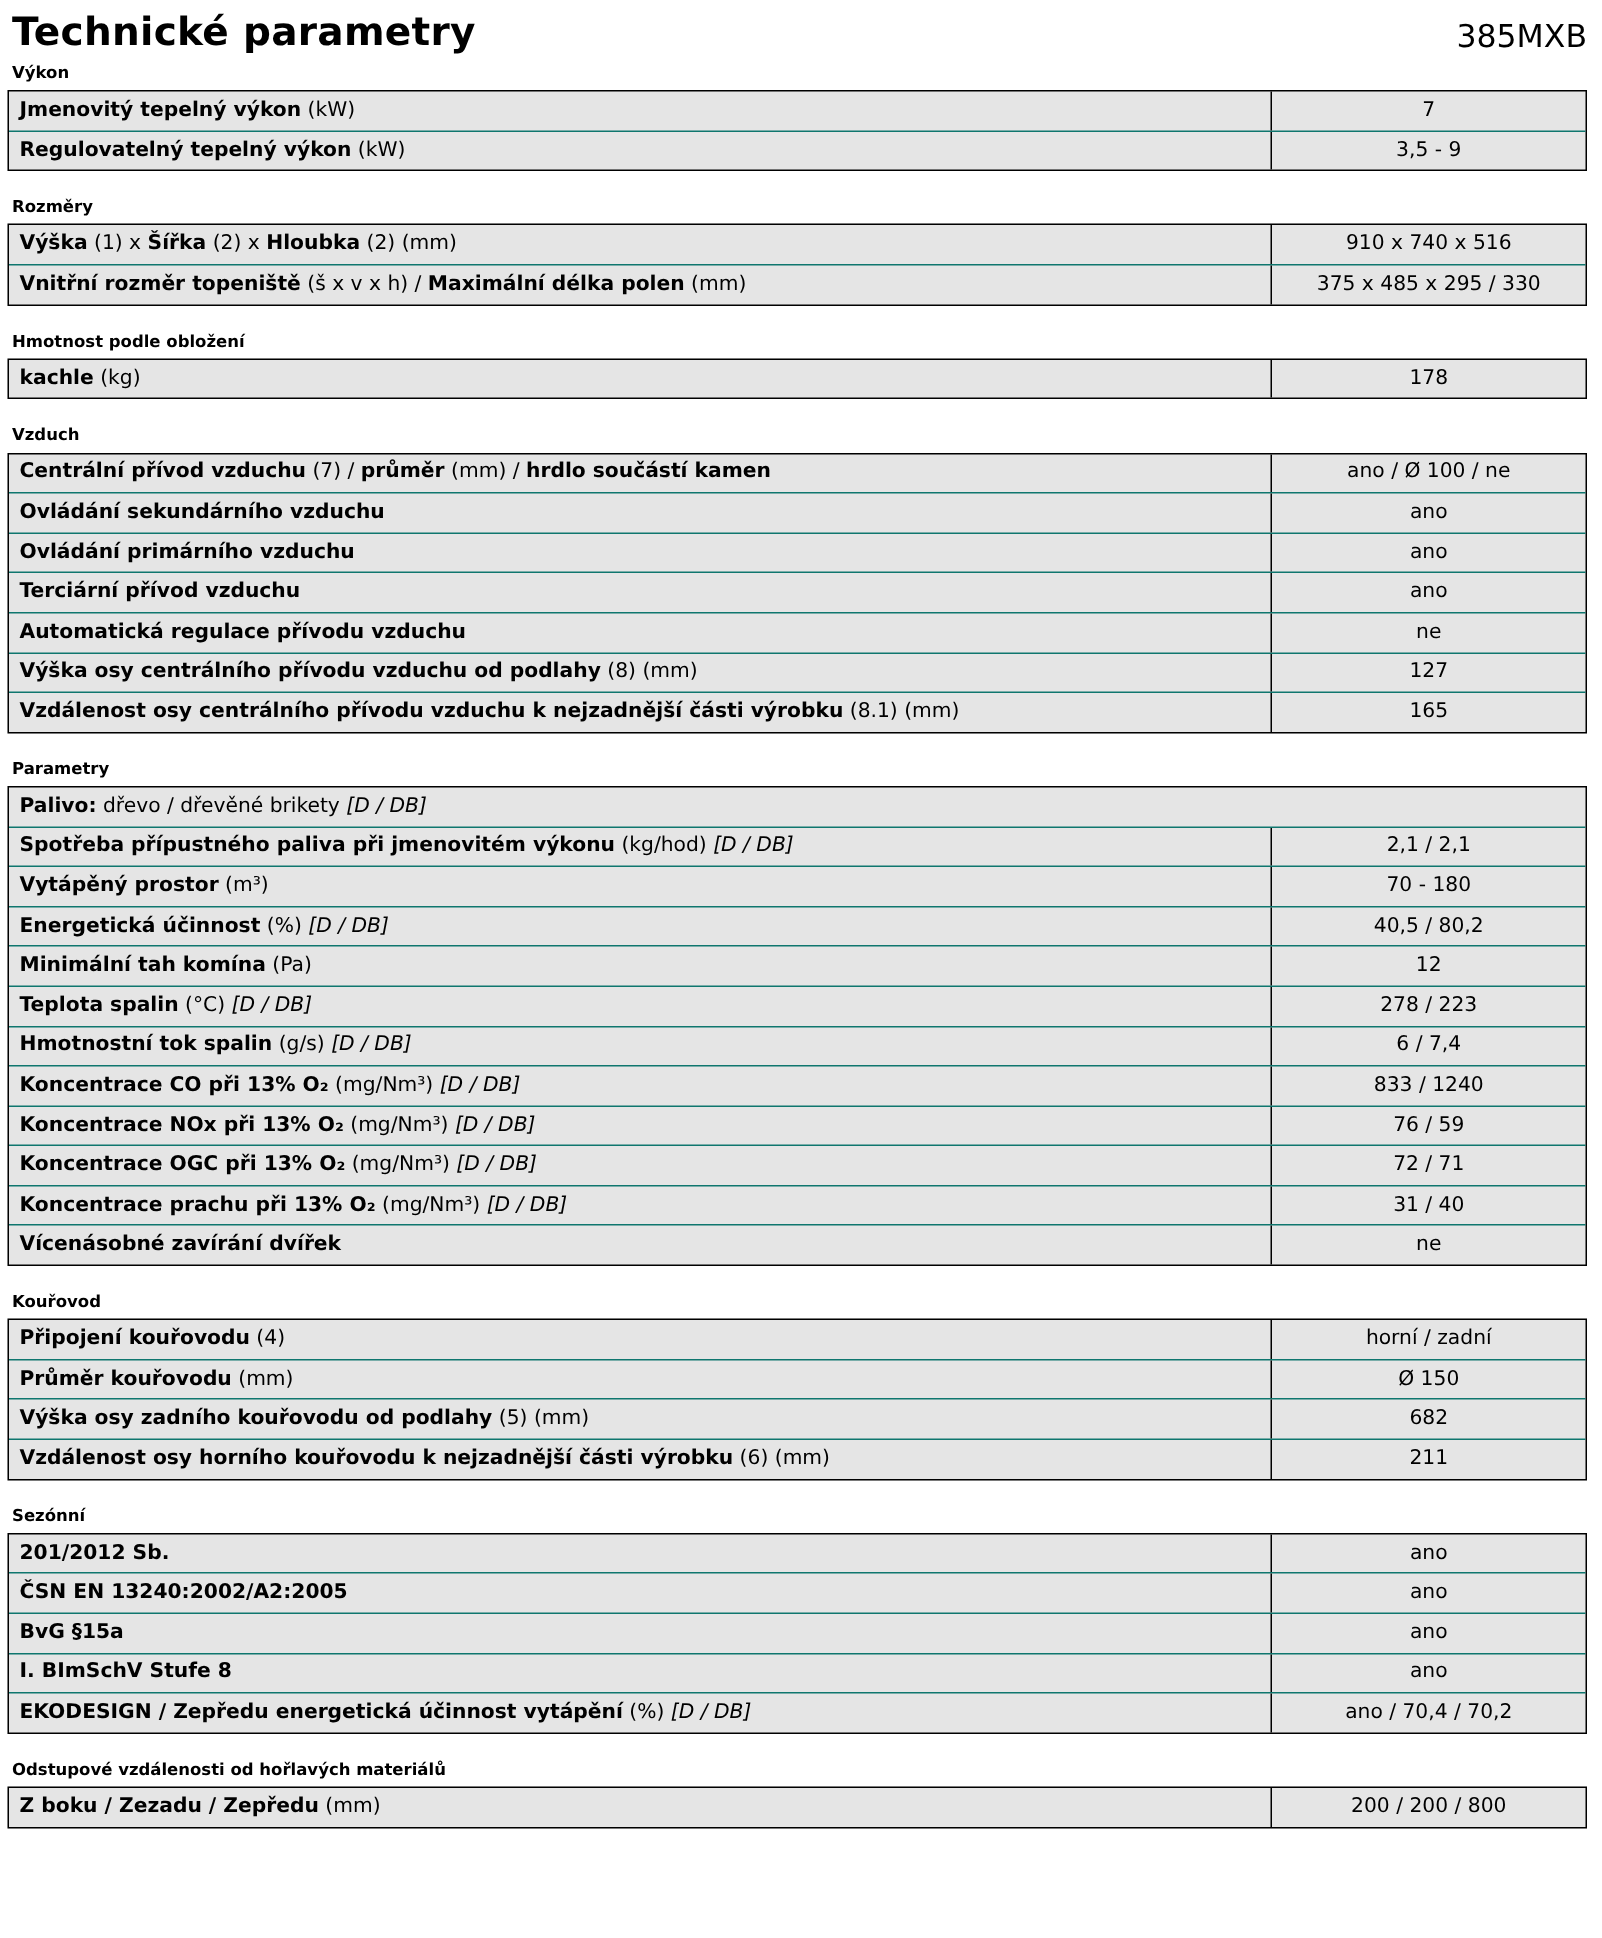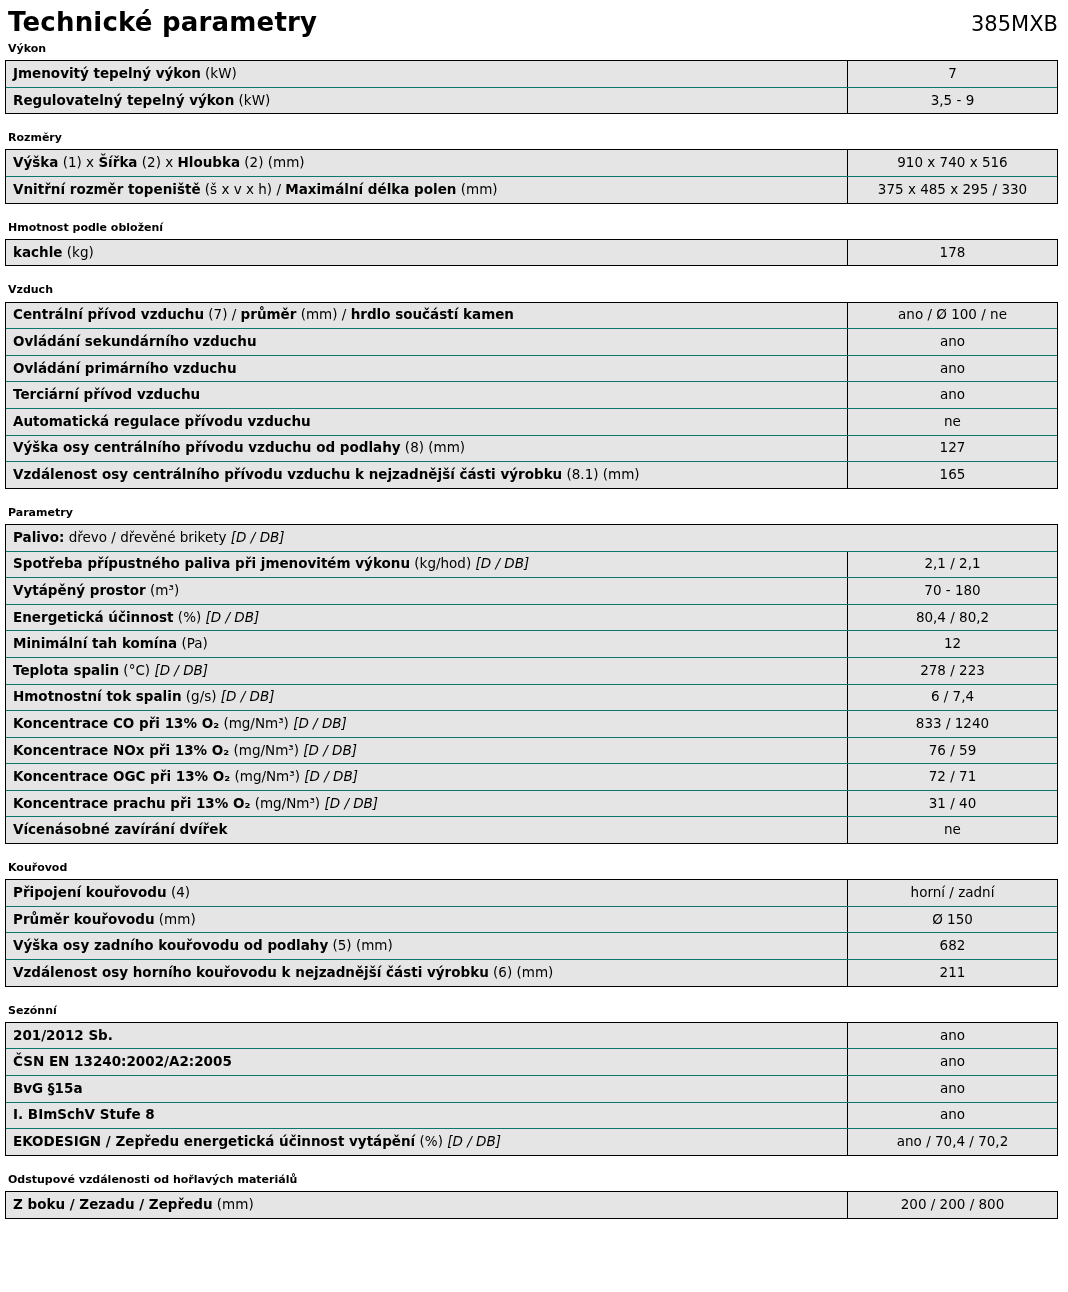--- a/index.html
+++ b/index.html
@@ -188,21 +188,21 @@
           <div class="row">
             <div class="cell label">
               <div><span class="b">Vytápěný prostor</span><span class=""> (m³)</span></div>
             </div>
             <div class="cell value">70 - 180</div>
           </div>
           <div class="row">
             <div class="cell label">
               <div><span class="b">Energetická účinnost</span><span class=""> (%) </span><span class=" i">[D / DB]</span></div>
             </div>
-            <div class="cell value">80,4 / 80,2</div>
+            <div class="cell value">40,5 / 80,2</div>
           </div>
           <div class="row">
             <div class="cell label">
               <div><span class="b">Minimální tah komína</span><span class=""> (Pa)</span></div>
             </div>
             <div class="cell value">12</div>
           </div>
           <div class="row">
             <div class="cell label">
               <div><span class="b">Teplota spalin</span><span class=""> (°C) </span><span class=" i">[D / DB]</span></div>

